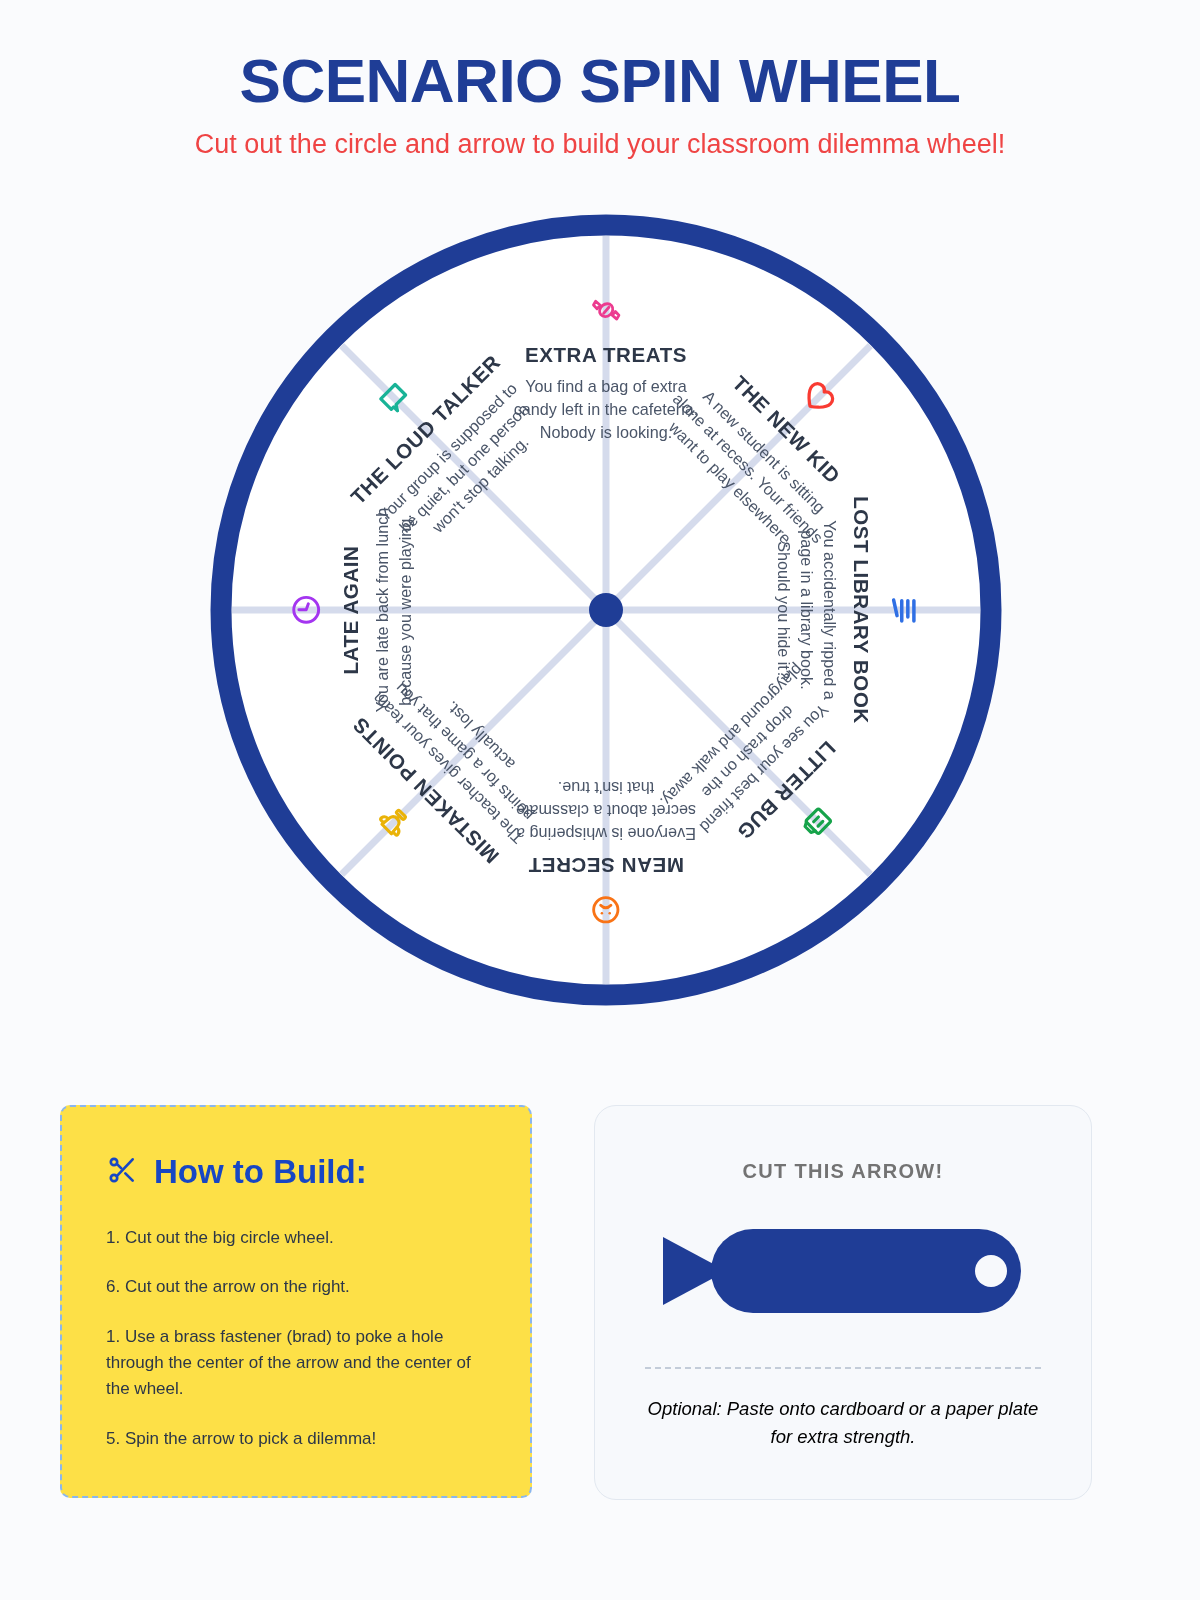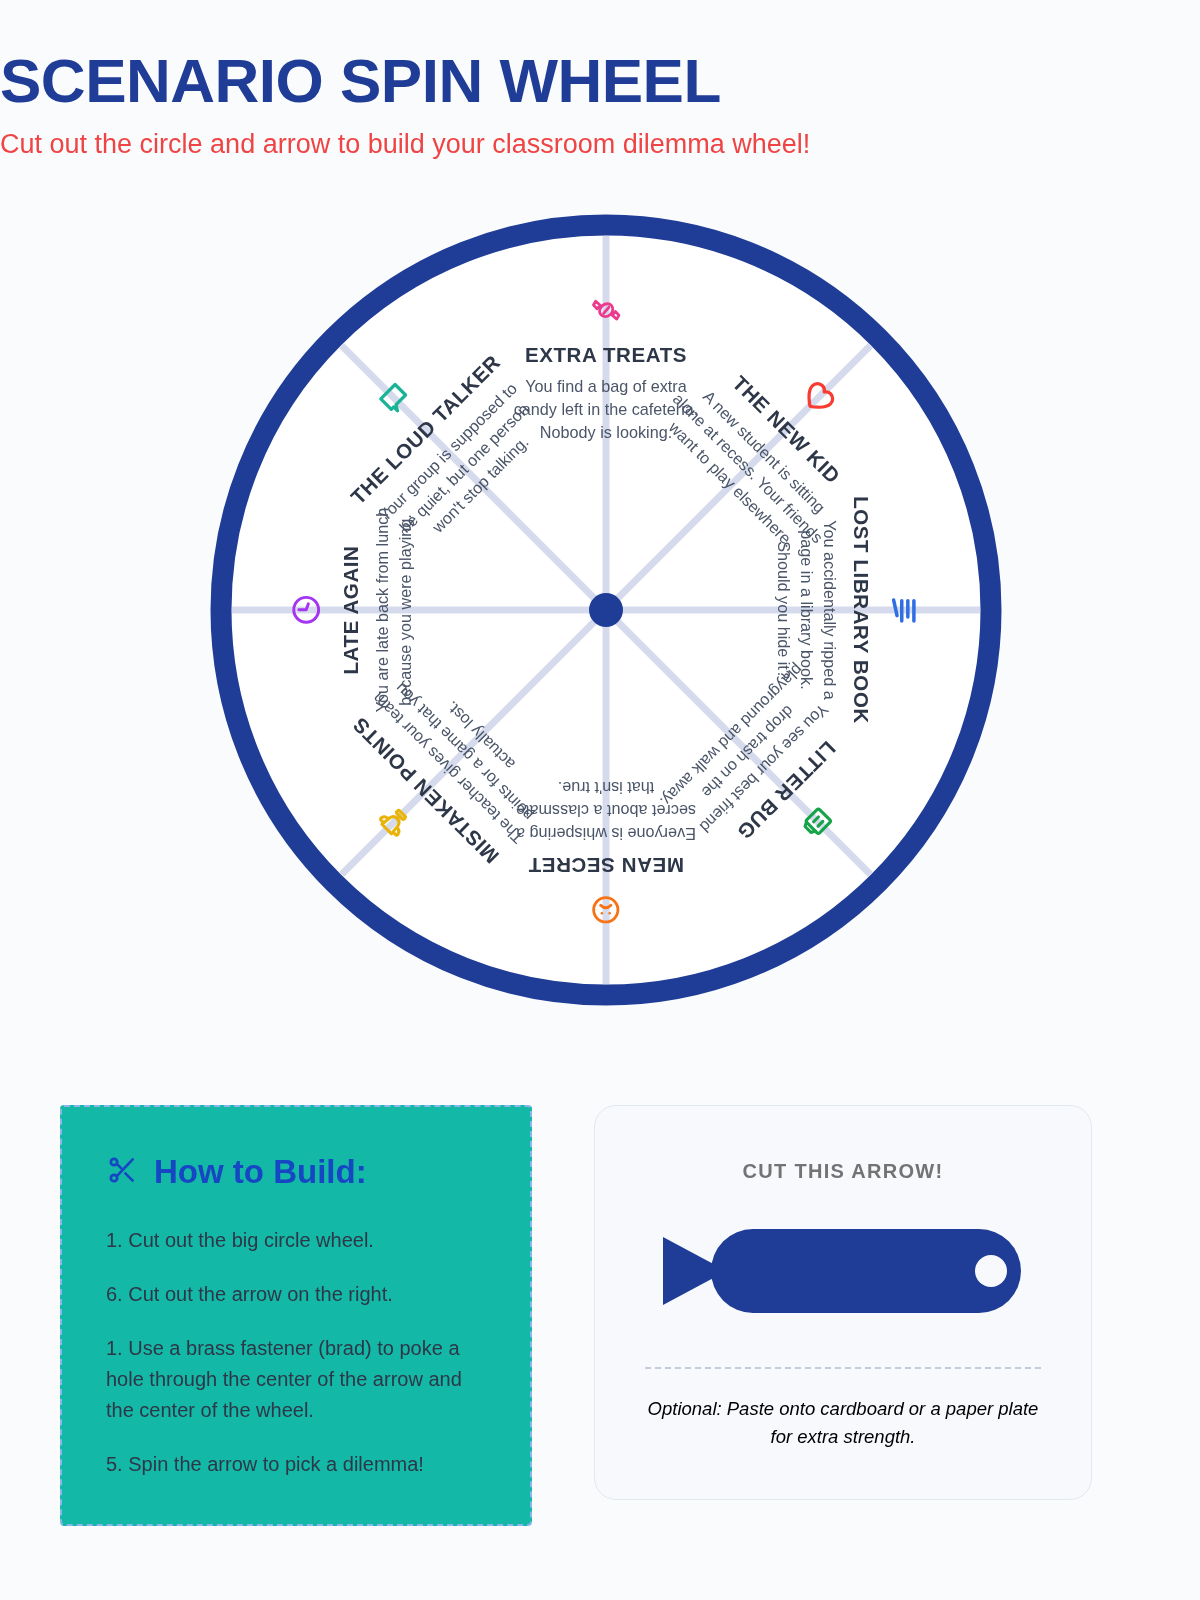--- a/index.html
+++ b/index.html
@@ -7,21 +7,21 @@
   body {
     width: 1200px;
     height: 1600px;
     background: #fafbfd;
     font-family: "Liberation Sans", sans-serif;
     overflow: hidden;
     position: relative;
   }
 
   
-  .header { padding-top: 48px; }
+  .header { text-align: center; padding-top: 48px; }
 
   .page-title {
     font-size: 62px;
     font-weight: 800;
     letter-spacing: -0.5px;
     color: #1F3D96;
     line-height: 1.05;
   }
 
   .page-subtitle {
@@ -59,41 +59,41 @@
     left: 0; top: 1105px;
     width: 1200px;
     display: flex;
     gap: 62px;
     padding: 0 60px;
     align-items: flex-start;
   }
 
   .build-card {
     width: 472px;
-    background: #14b8a6;
+    background: #fde047;
     border: 2.5px dashed #8ab6ee;
-    border-radius: 4px;
+    border-radius: 10px;
     padding: 46px 44px 44px 44px;
     min-height: 390px;
   }
 
   .build-head {
     display: flex;
     align-items: center;
     gap: 16px;
     margin-bottom: 34px;
   }
   .build-head-title {
     font-size: 33px;
     font-weight: 800;
     color: #1746c4;
   }
 
   .step {
-    font-size: 20px;
+    font-size: 17px;
     line-height: 1.55;
     color: #2d3748;
     margin-bottom: 23px;
   }
   .step:last-child { margin-bottom: 0; }
 
   .arrow-card {
     width: 498px;
     background: #f7f9fc;
     border: 1.5px solid #e2e8f0;

